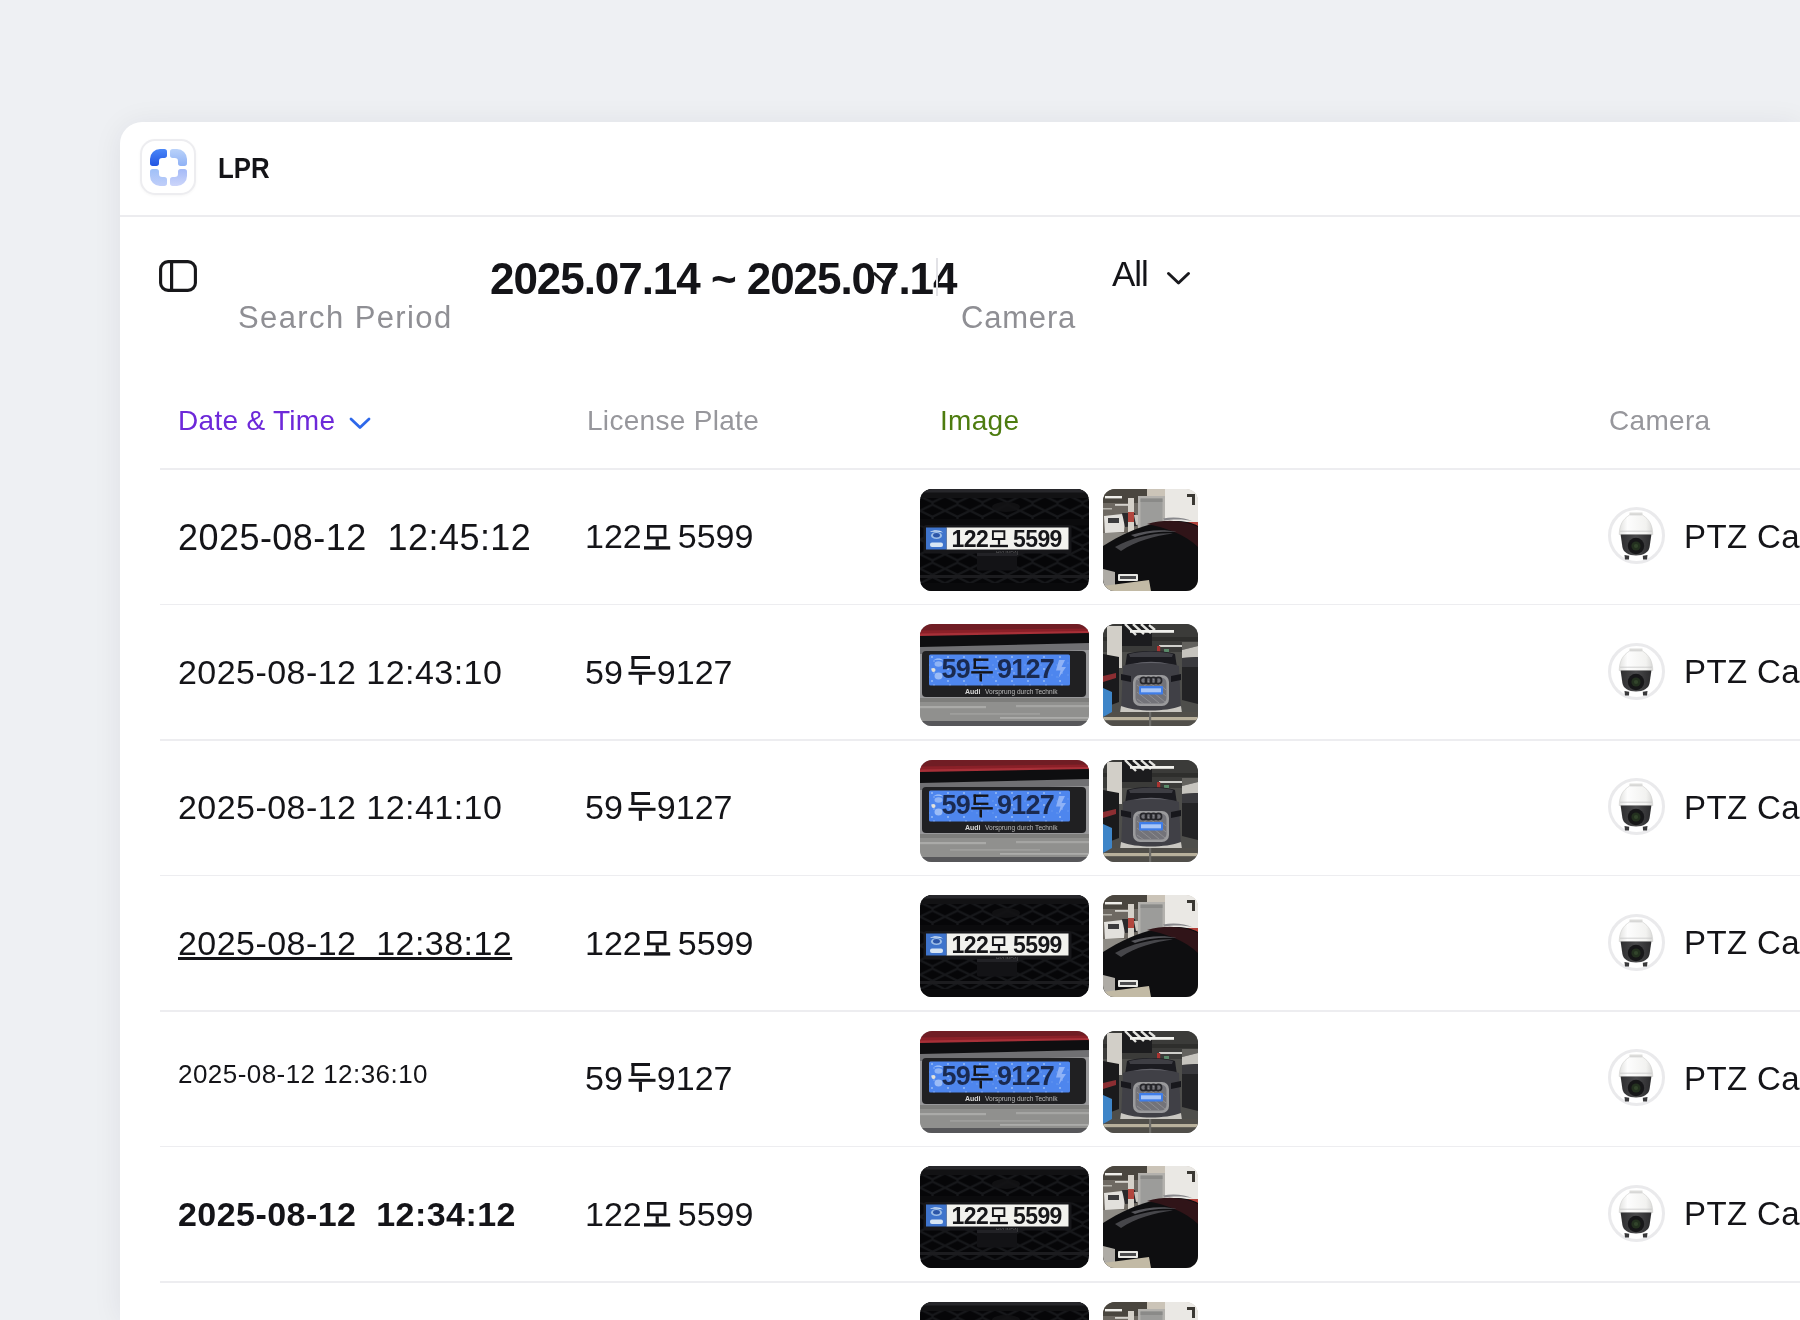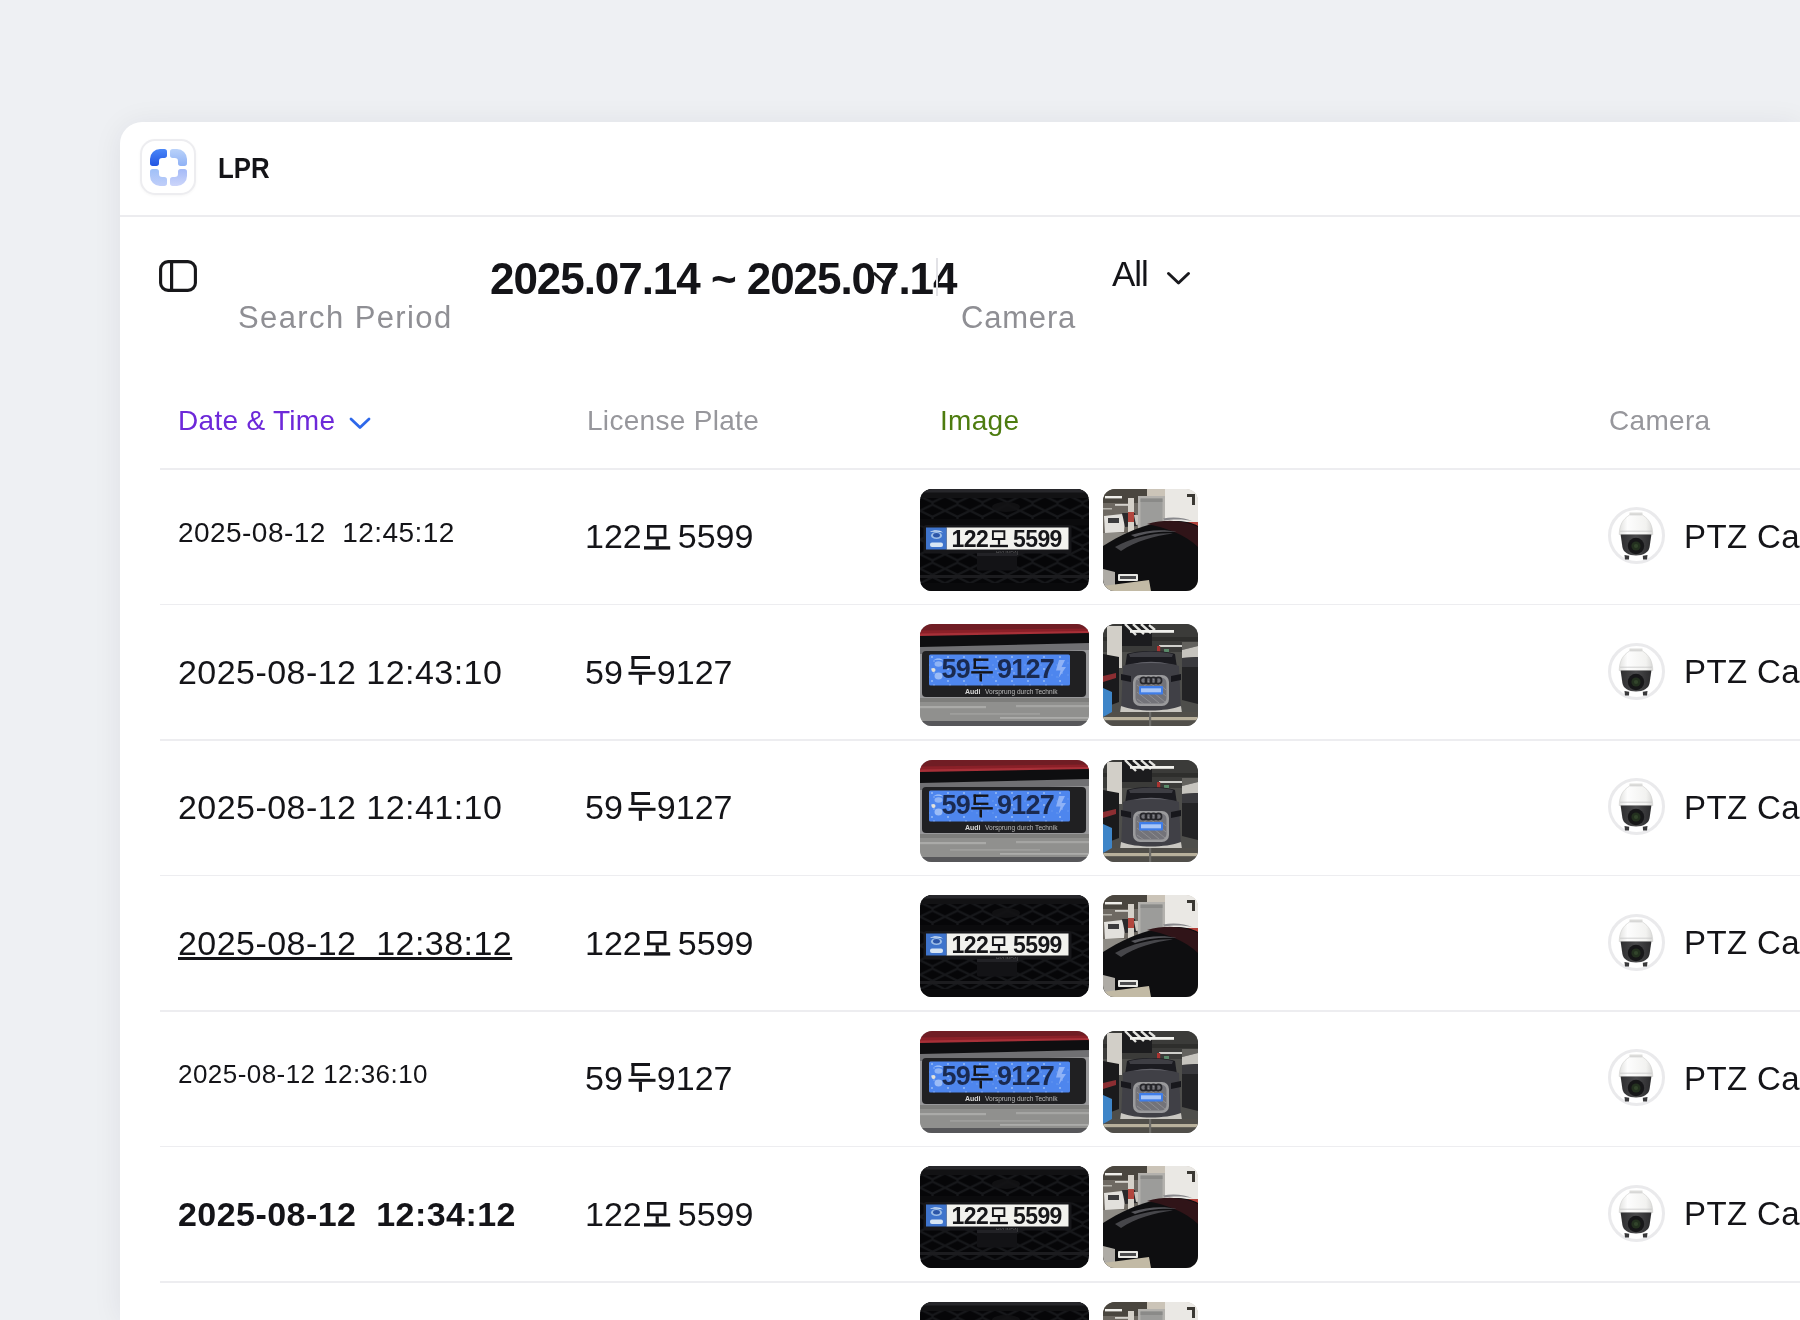--- a/index.html
+++ b/index.html
@@ -255,21 +255,21 @@
     <path d="M2.5 2.5 L12.5 12 L22.5 2.5" fill="none" stroke="#1a1a1e" stroke-width="3" stroke-linecap="round" stroke-linejoin="round"></path>
   </svg>
 <div class="abs" style="left:178px;top:405px;font-size:28px;color:#6d28d9;letter-spacing:0.3px;">Date &amp; Time</div>
 <svg class="abs" style="left:349px;top:417px" width="22" height="13" viewBox="0 0 22 13">
     <path d="M2 2 L11 10.5 L20 2" fill="none" stroke="#2e68ea" stroke-width="2.8" stroke-linecap="round" stroke-linejoin="round"></path>
   </svg>
 <div class="abs" style="left:587px;top:405px;font-size:28px;color:#97979c;letter-spacing:0.3px;">License Plate</div>
 <div class="abs" style="left:922px;top:405px;font-size:28px;color:#4d7c0f;letter-spacing:0.3px;margin-left:18px;">Image</div>
 <div class="abs" style="left:1609px;top:405px;font-size:28px;color:#97979c;letter-spacing:0.3px;">Camera</div>
 <div class="abs rowline" style="top:468.0px;"></div>
-<div class="abs dark" style="left:178px;top:517.1px;font-size:28px;letter-spacing:0.45px;">2025-08-12&nbsp;&nbsp;12:45:12</div>
+<div class="abs dark" style="left:178px;top:517.1px;font-size:36px;letter-spacing:0.45px;">2025-08-12&nbsp;&nbsp;12:45:12</div>
 <div class="abs dark" style="left:585px;top:517.1px;font-size:34px;letter-spacing:0;white-space:nowrap;"><span>122</span><svg width="30" height="25" viewBox="0 0 30 25" style="margin:0 6px 0 0;position:relative;top:1.5px;">
       <use href="#mo"></use>
     </svg><span>5599</span></div>
 <svg class="abs" style="left:920px;top:488.5px;border-radius:12px" width="169" height="102" viewBox="0 0 169 102">
     <use href="#thA"></use>
   </svg>
 <svg class="abs" style="left:1103px;top:488.5px;border-radius:12px" width="95" height="102" viewBox="0 0 95 102">
     <use href="#thB"></use>
   </svg>
 <div class="abs" style="left:1608px;top:507.2px;width:57px;height:57px;border-radius:50%;border:3px solid #eaeaec;background:#fff;box-sizing:border-box;"></div>

